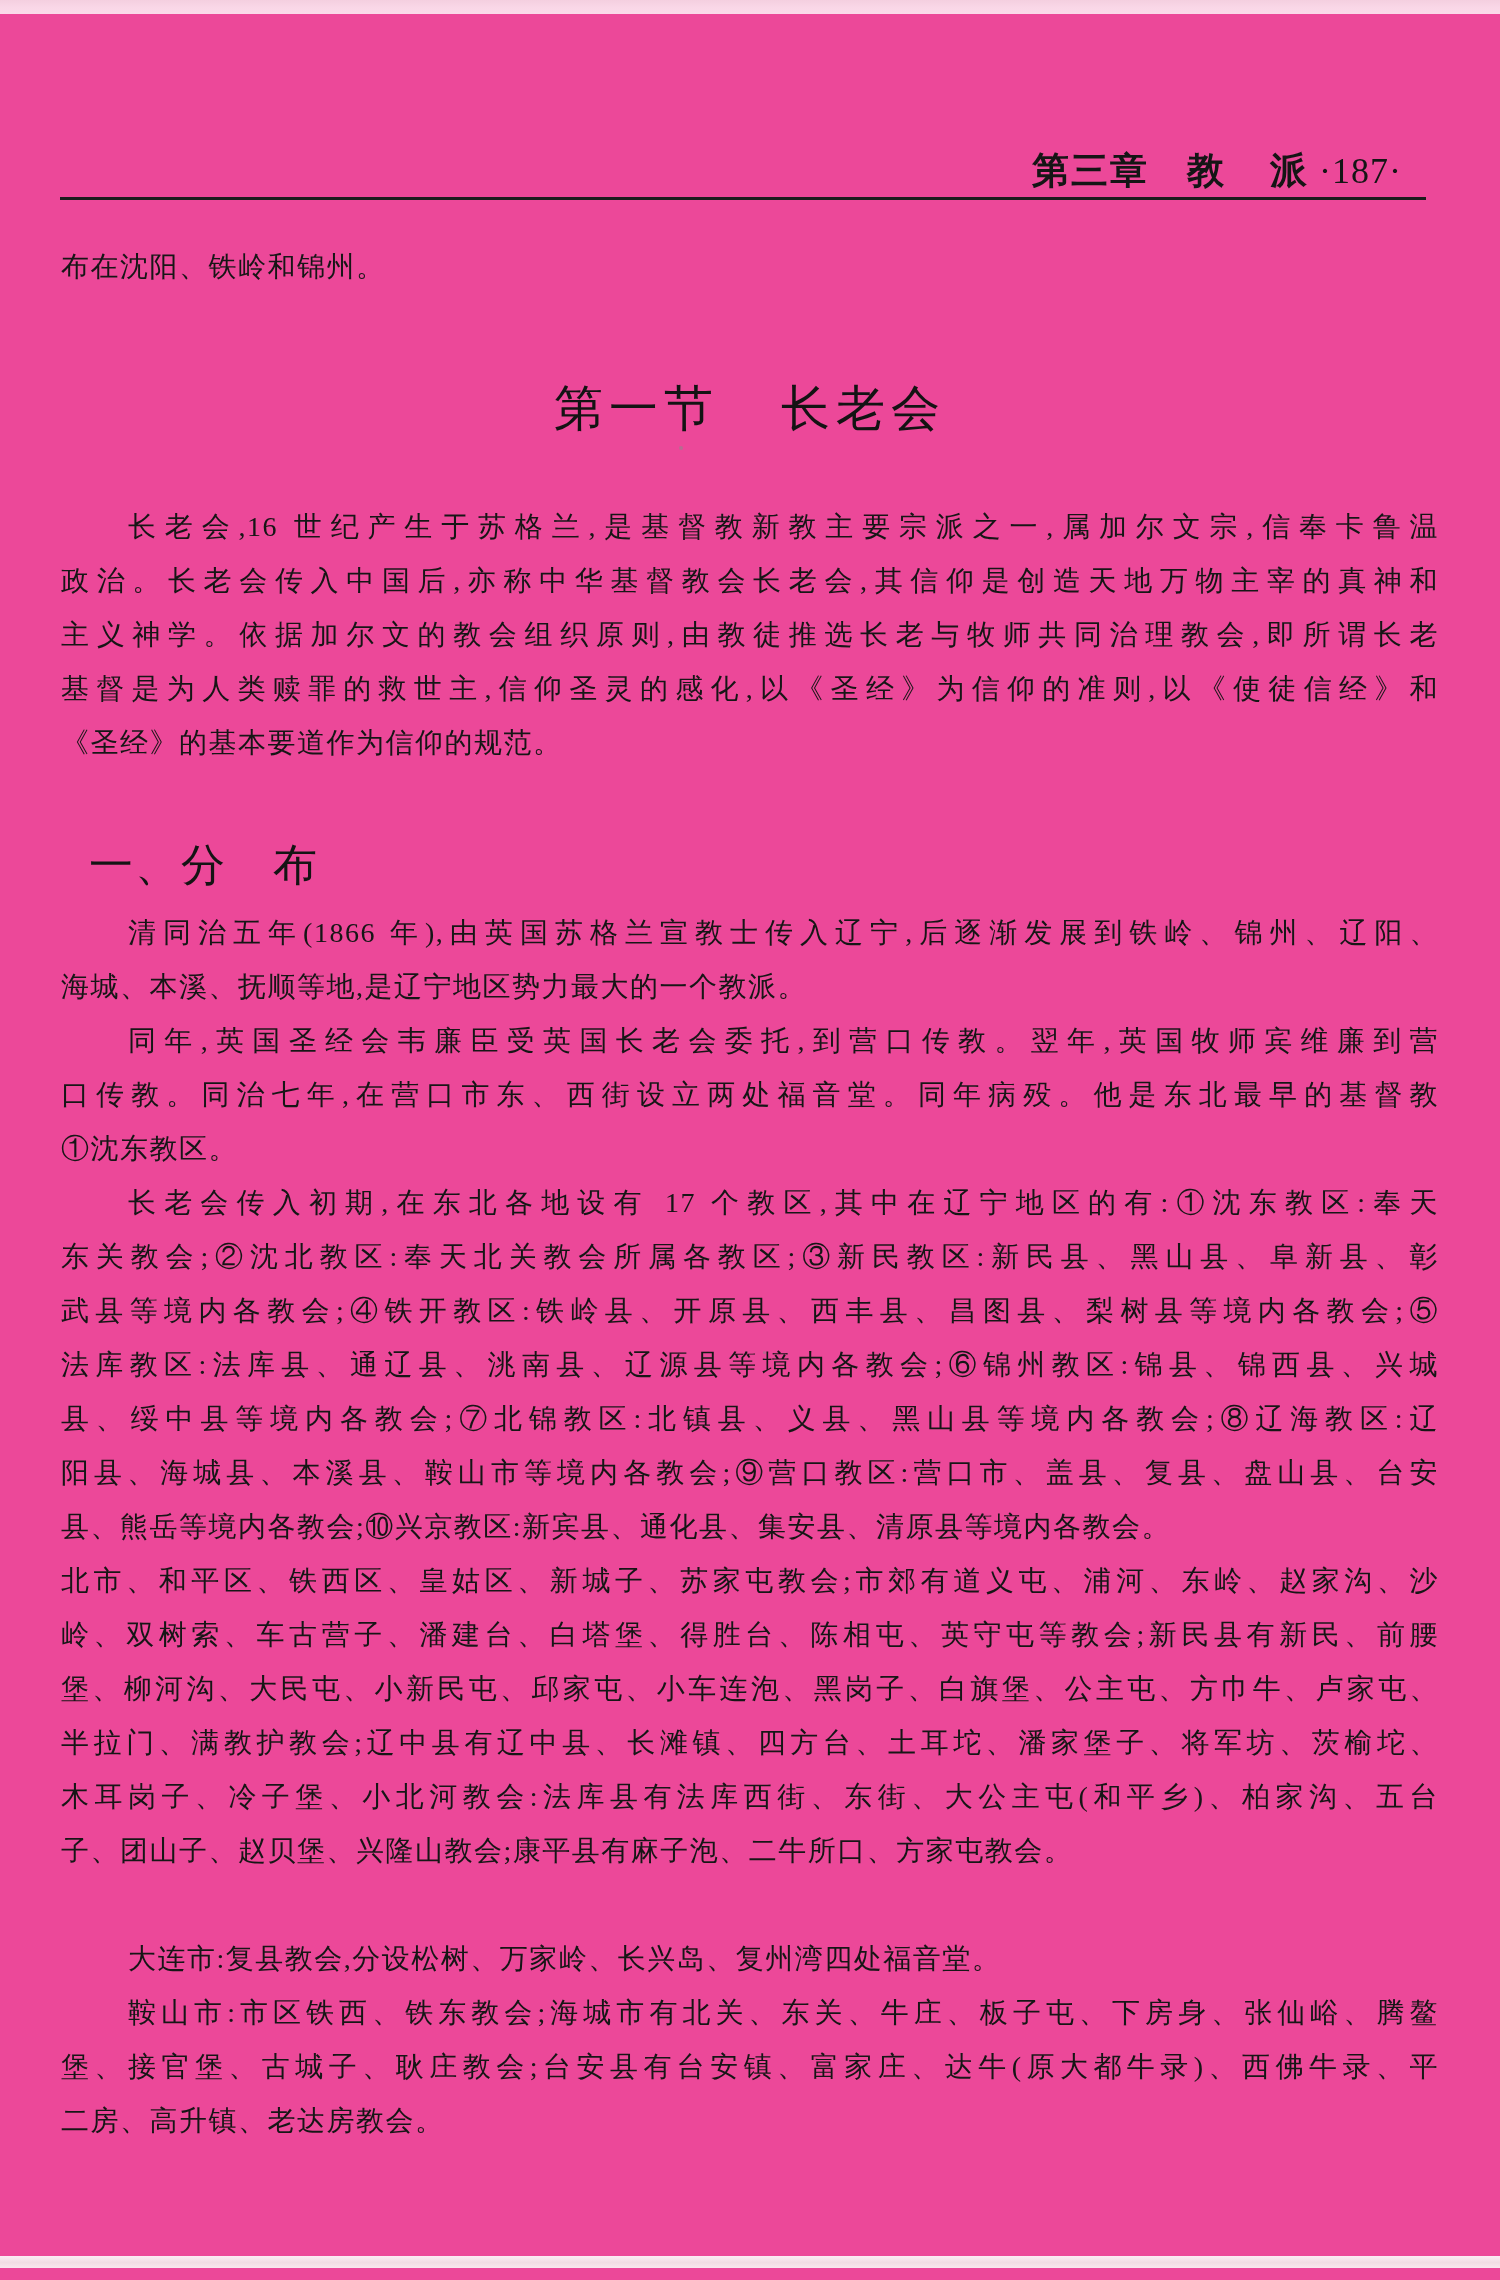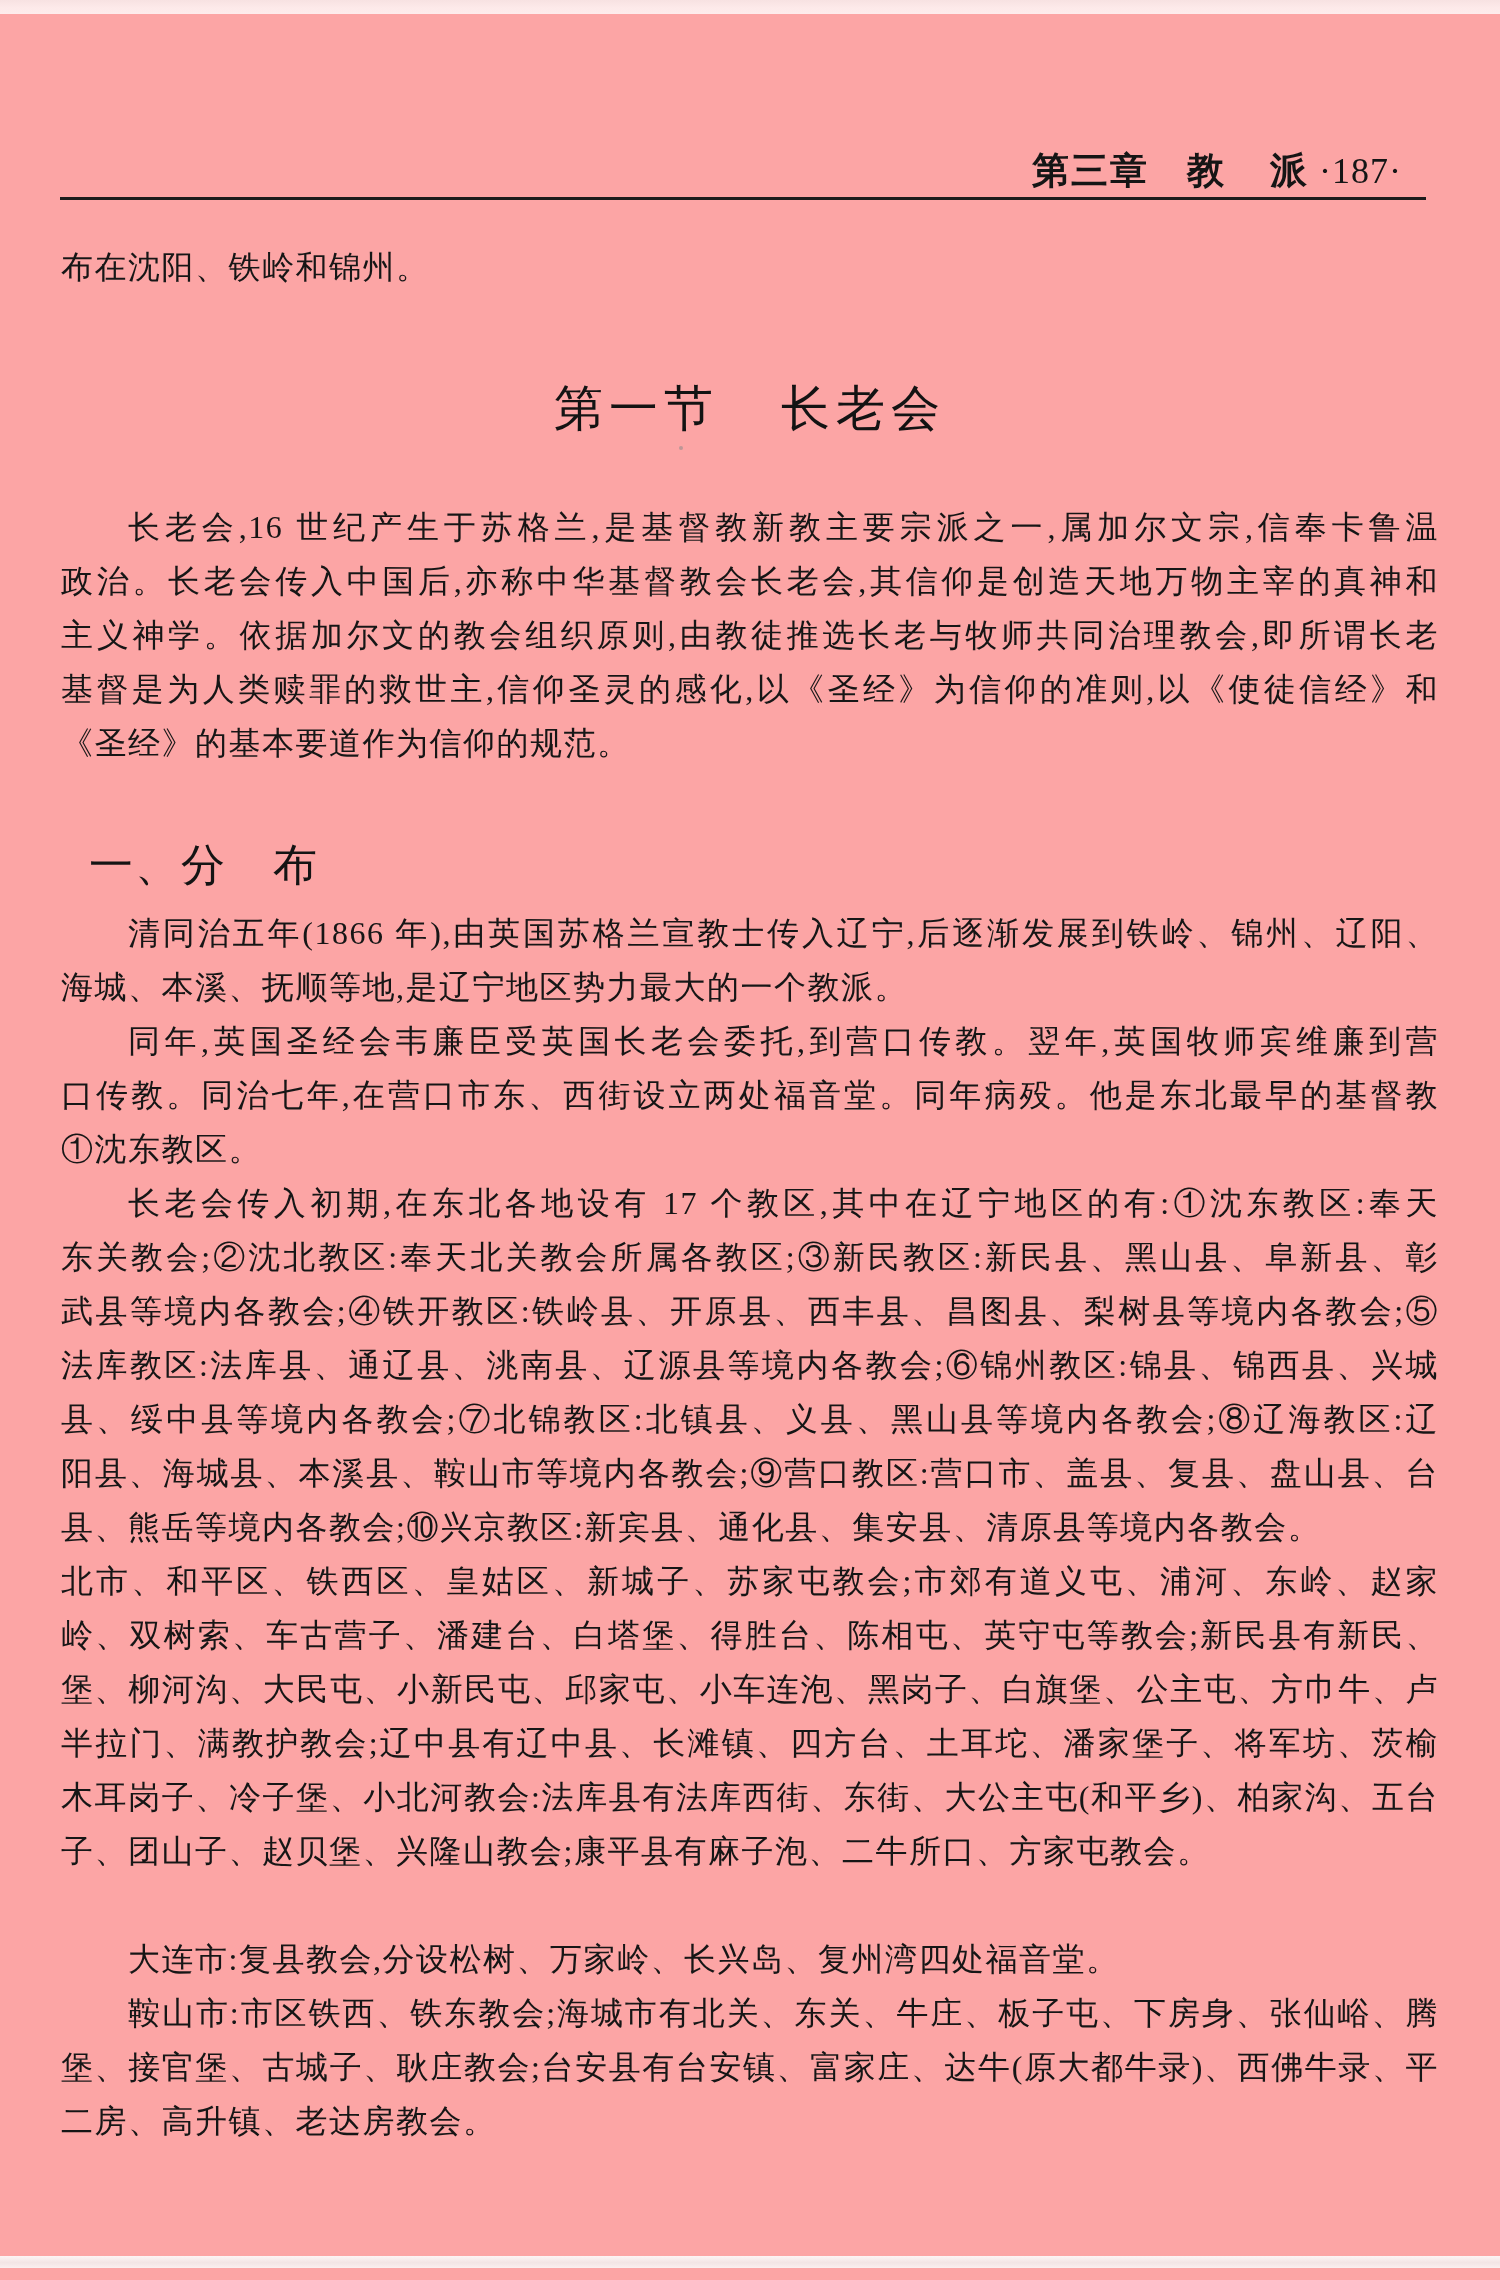--- a/index.html
+++ b/index.html
@@ -4,21 +4,21 @@
 <style>
   html, body {
     margin: 0;
     padding: 0;
     background: #ffffff;
   }
   .page {
     position: relative;
     width: 1500px;
     height: 2280px;
-    background: #fca5a5;
+    background: #ec4899;
     overflow: hidden;
     color: #171717;
     font-family: "Liberation Serif", "DejaVu Serif", serif;
   }
   
   .scan-top {
     position: absolute; top: 0; left: 0; width: 100%; height: 14px;
     background: linear-gradient(to bottom, #f6f1f1 0%, #fdfbfb 55%, #fefefe 100%);
     opacity: .8;
   }
@@ -65,21 +65,21 @@
 
   
   .para {
     position: absolute;
     left: 61px;
     width: 1378px;
   }
   .ln {
     height: 54px;
     line-height: 54px;
-    font-size: 32px;
+    font-size: 28px;
     letter-spacing: 1.5px;
     white-space: nowrap;
     color: #161616;
   }
   .ln.fill {
     white-space: normal;
     text-align: justify;
     text-align-last: justify;
     text-justify: inter-character;
     overflow: hidden;

